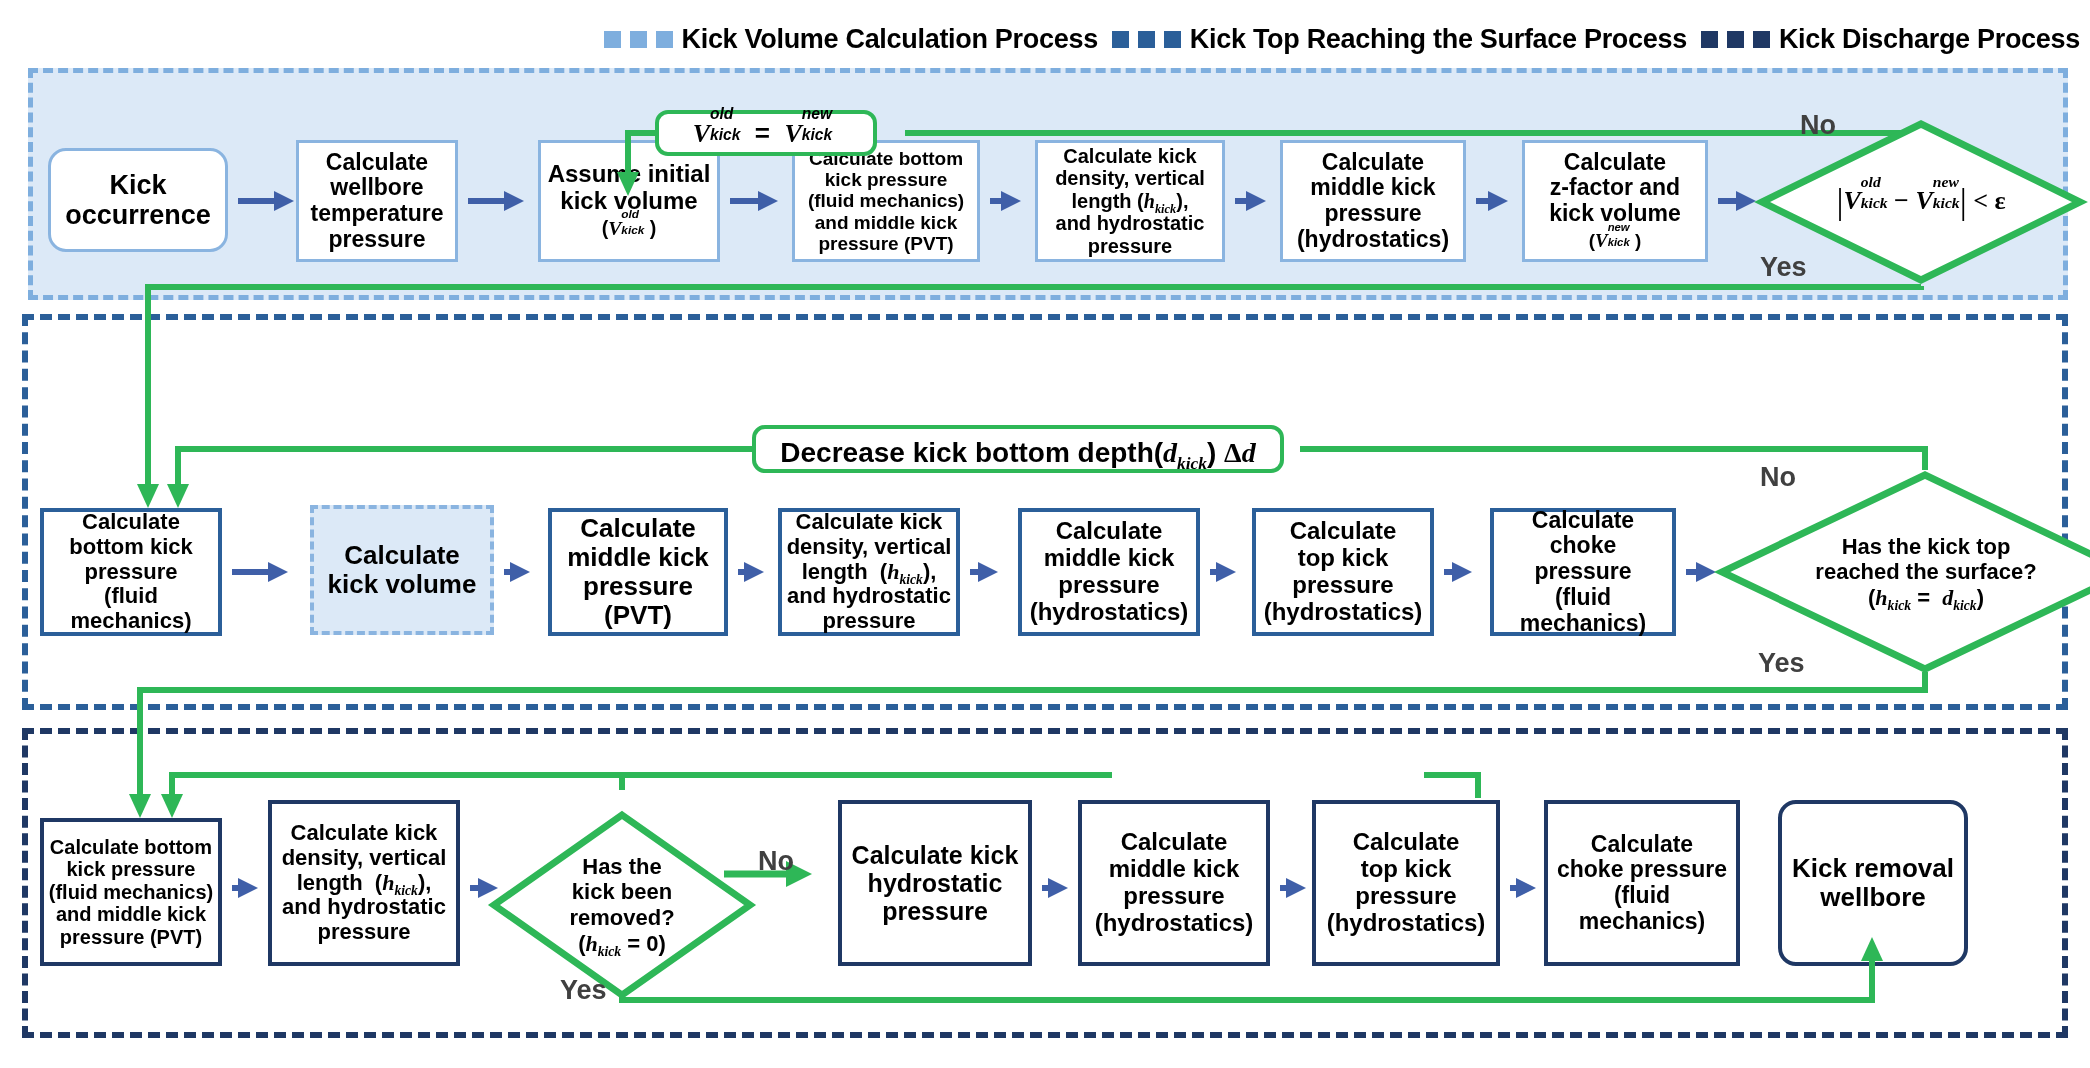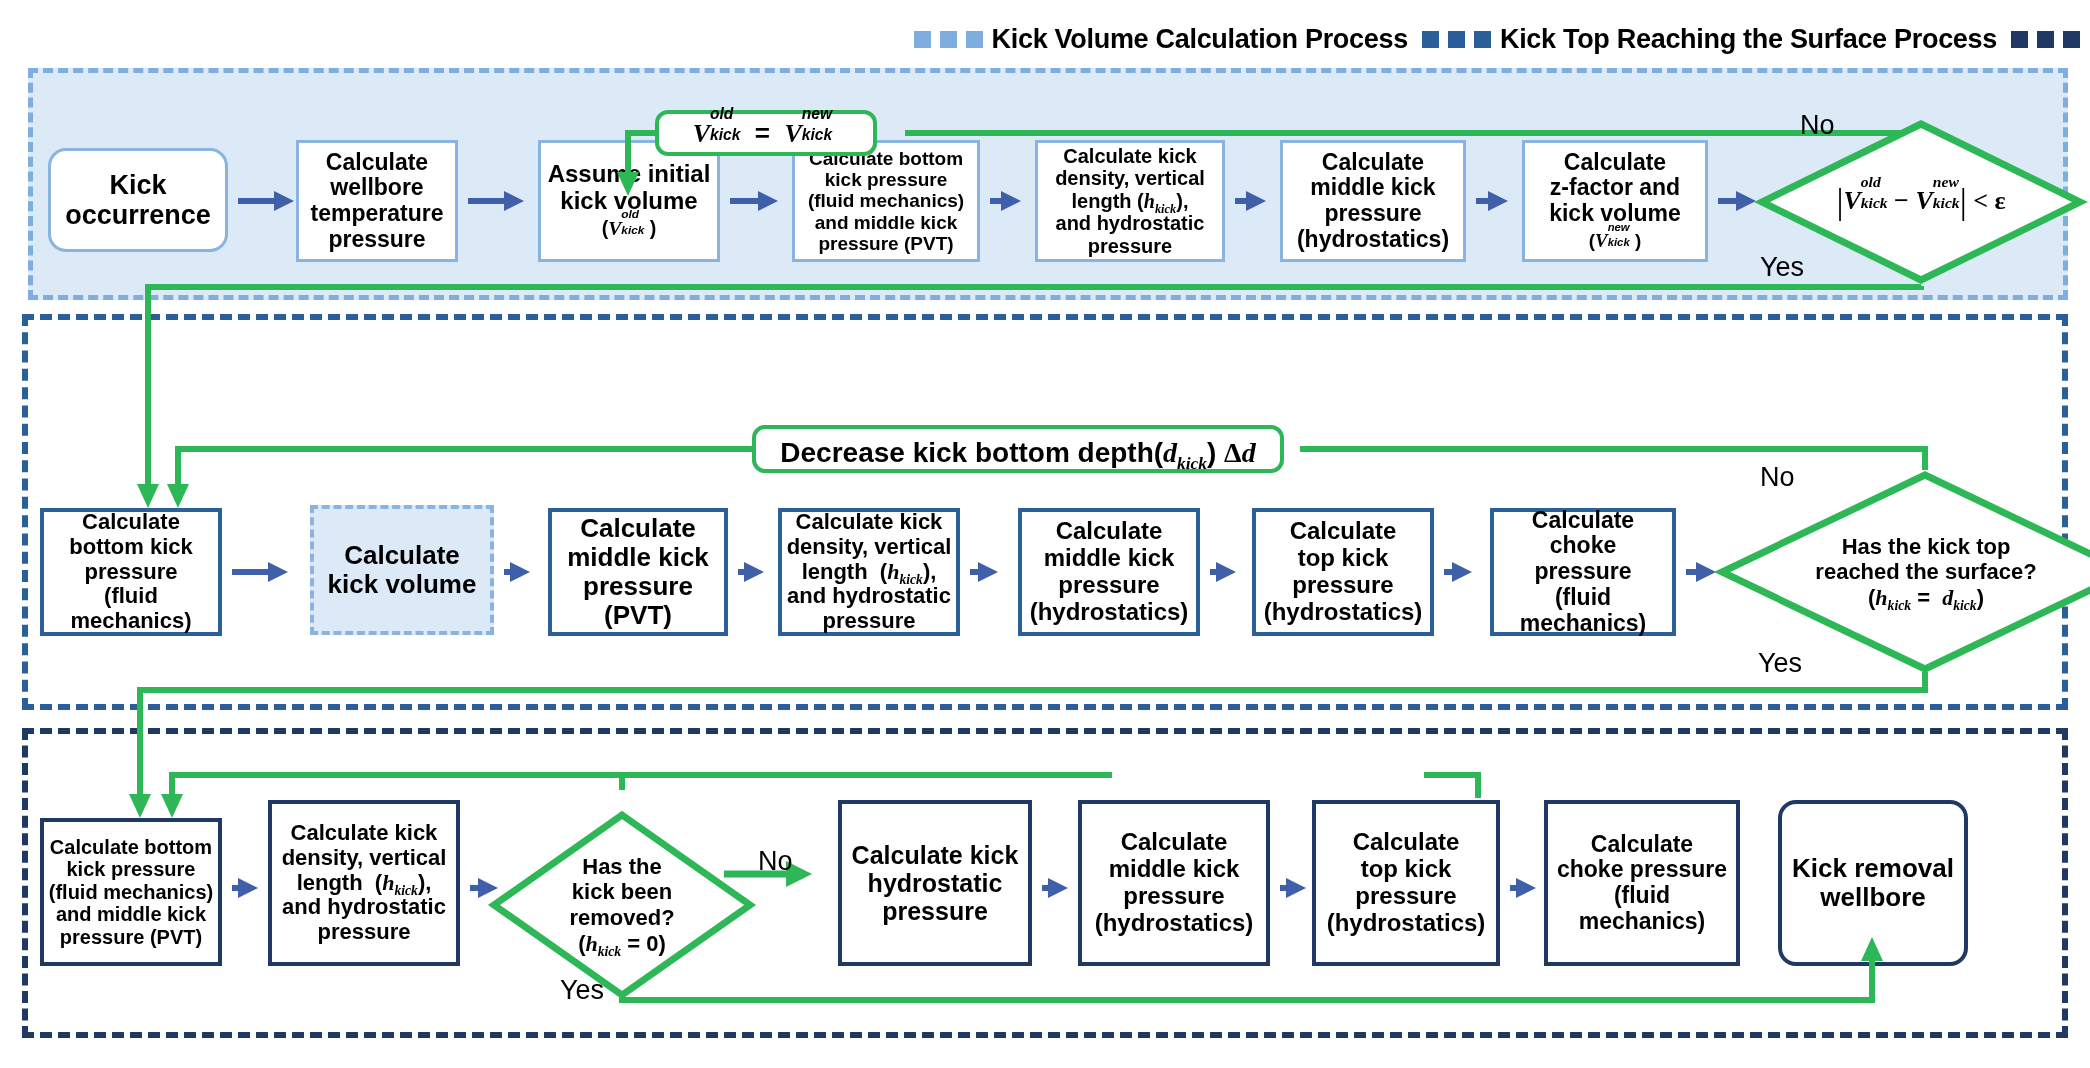--- a/index.html
+++ b/index.html
@@ -39,21 +39,21 @@
   
   .diamond{position:absolute;z-index:4;}
   .diamond svg{position:absolute;left:0;top:0;overflow:visible;}
   .diamond .dtext{position:absolute;left:0;top:0;width:100%;height:100%;
         display:flex;align-items:center;justify-content:center;text-align:center;
         font-weight:bold;color:#000;line-height:1.16;}
 
   
   .arrow{position:absolute;z-index:3;}
   .arrow svg{display:block;overflow:visible;}
-  .lbl{position:absolute;font-weight:normal;color:#000000;z-index:7;white-space:nowrap;}
+  .lbl{position:absolute;font-weight:bold;color:#404040;z-index:7;white-space:nowrap;}
 
   
   .mi{font-family:"Liberation Serif",serif;font-style:italic;font-weight:bold;}
   .mu{font-family:"Liberation Serif",serif;font-weight:bold;font-style:normal;}
   sup.sp,sub.sp{font-size:.62em;font-family:"Liberation Serif",serif;font-style:italic;font-weight:bold;line-height:0;}
   .stack{display:inline-block;position:relative;vertical-align:baseline;}
   .stack .su{position:absolute;left:0;top:-0.78em;font-size:.60em;font-style:italic;white-space:nowrap;}
   .stack .sb{position:absolute;left:0;top:0.52em;font-size:.60em;font-style:italic;white-space:nowrap;}
   .stack .gap{visibility:hidden;font-size:.60em;font-style:italic;}
 </style>
@@ -78,20 +78,21 @@
           <span class="sw" style="background:#2b5f99"></span>
       </span>
       <span class="legend-label">Kick Top Reaching the Surface Process</span>
     </div>
     <div class="legend-group">
       <span class="legend-swatches">
         <span class="sw" style="background:#1f3864"></span>
           <span class="sw" style="background:#1f3864"></span>
           <span class="sw" style="background:#1f3864"></span>
       </span>
+      <span class="legend-label">Kick Discharge Process</span>
     </div>
   </div>
 
   <div class="band band1"></div>
 
   <div class="arrow" style="left:0;top:0;width:2090px;height:1068px;">
     <svg width="2090" height="1068">
       <polyline points="1920,168 1920,133 905,133" fill="none" stroke="#2eb757" stroke-width="6"></polyline>
       <polyline points="655,133 628,133 628,178" fill="none" stroke="#2eb757" stroke-width="6"></polyline>
       <polygon points="628,196 617,172 639,172" fill="#2eb757"></polygon>

